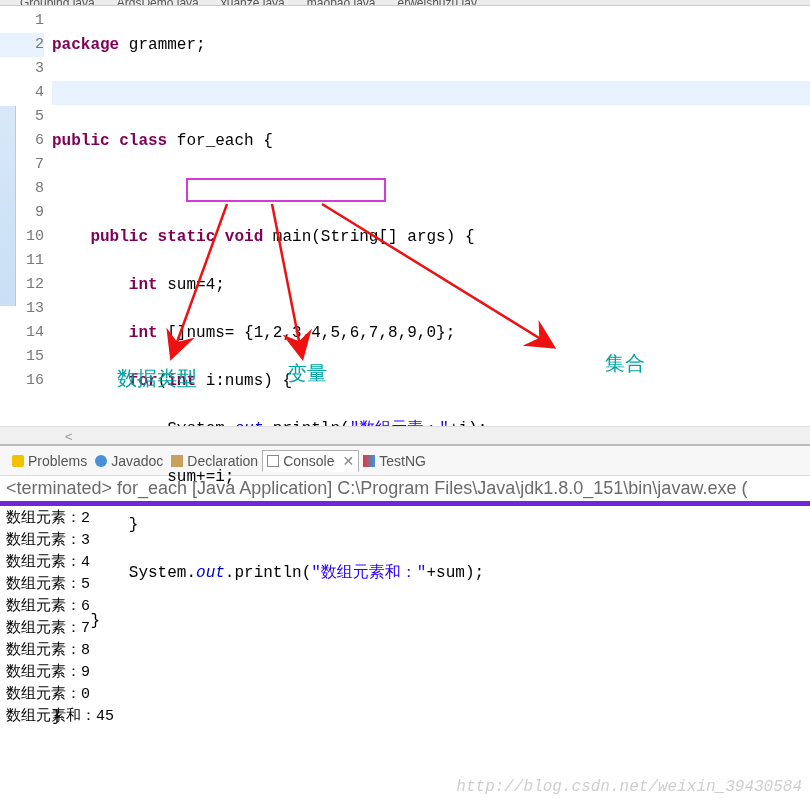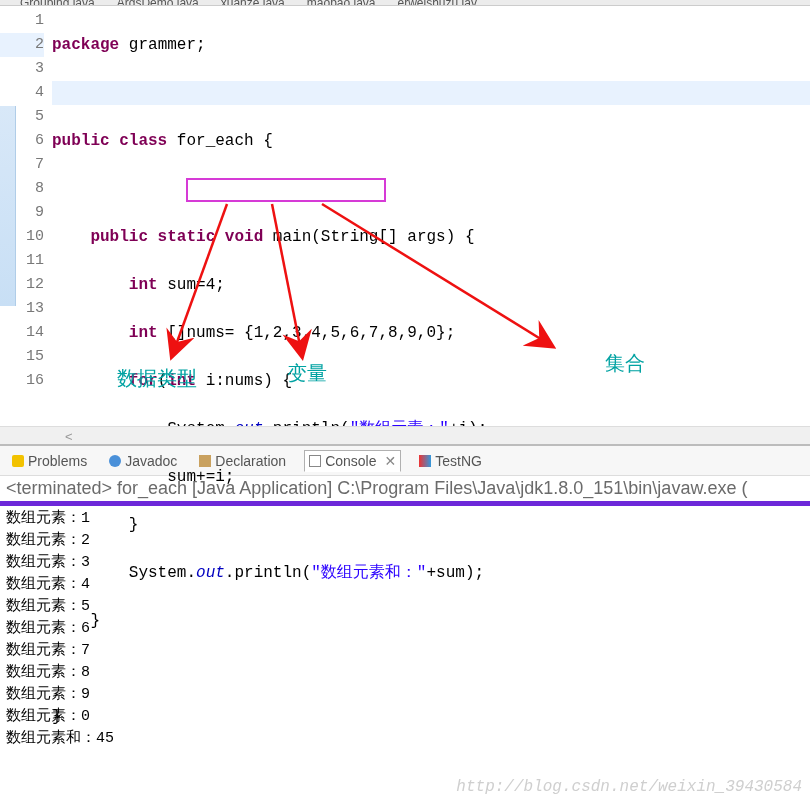--- a/index.html
+++ b/index.html
@@ -87,21 +87,21 @@
   .editor-scrollbar .sb-left {
     position:absolute; left:65px; top:2px; color:#999;
   }
   .bottom-panel {
     border-top: 2px solid #bcbcbc;
     background: #fff;
   }
   .view-tabs {
     display: flex;
     align-items: center;
-    gap: 14px;
+    gap: 0;
     padding: 5px 8px;
     color: #555;
     border-bottom: 1px solid #ddd;
     background: #f7f7f7;
     height: 30px;
   }
   .view-tabs .vtab {
     display: flex;
     align-items: center;
     gap: 4px;
@@ -244,21 +244,20 @@
       <span>Console</span>
       <span style="color:#888;margin-left:4px;">✕</span>
     </div>
     <div class="vtab">
       <span class="ic" style="background:linear-gradient(90deg,#e33,#39d);"></span>
       <span>TestNG</span>
     </div>
   </div>
   <div class="console-header">&lt;terminated&gt; for_each [Java Application] C:\Program Files\Java\jdk1.8.0_151\bin\javaw.exe (</div>
   <div class="console-out">
-    <div>数组元素：1</div>
     <div>数组元素：2</div>
     <div>数组元素：3</div>
     <div>数组元素：4</div>
     <div>数组元素：5</div>
     <div>数组元素：6</div>
     <div>数组元素：7</div>
     <div>数组元素：8</div>
     <div>数组元素：9</div>
     <div>数组元素：0</div>
     <div>数组元素和：45</div>

